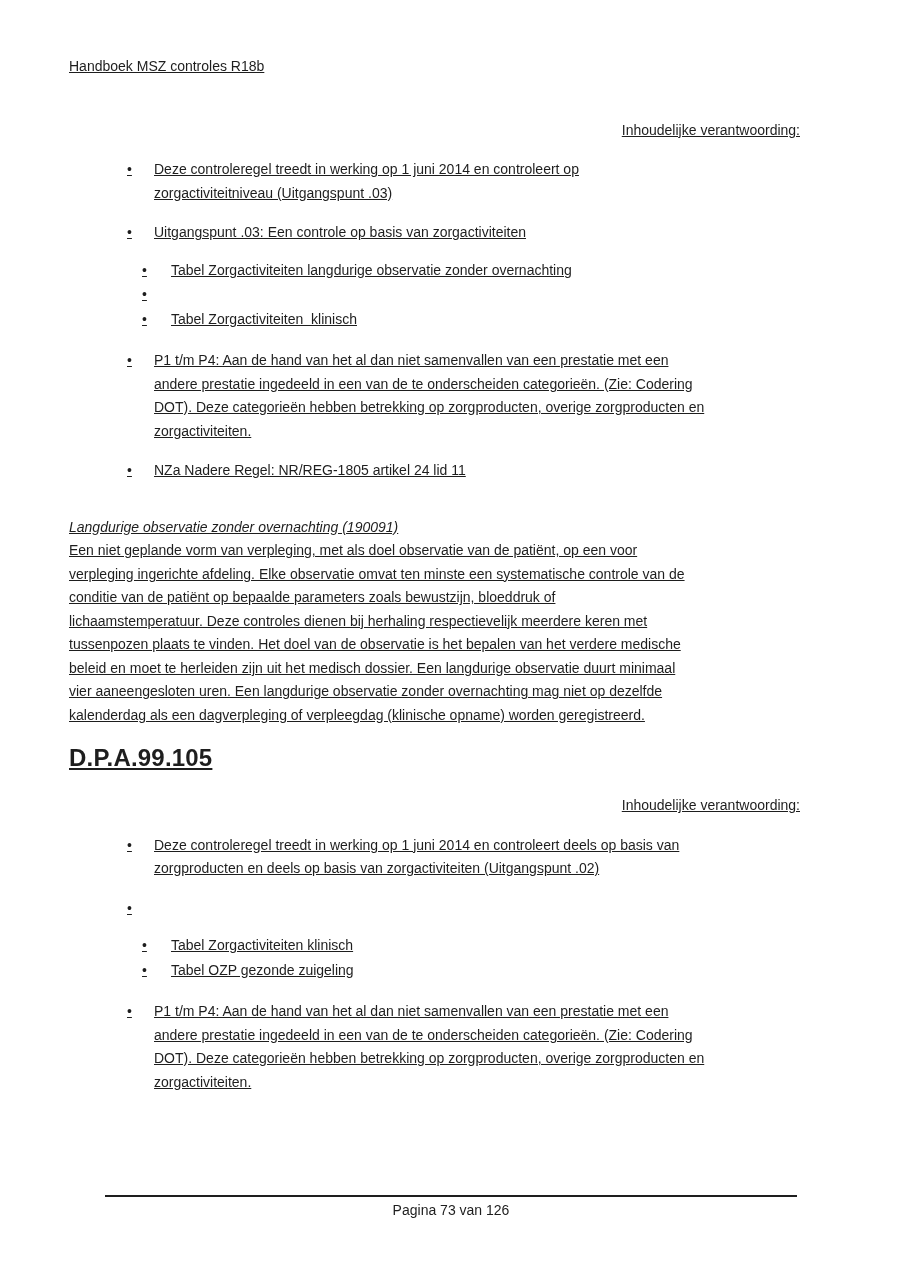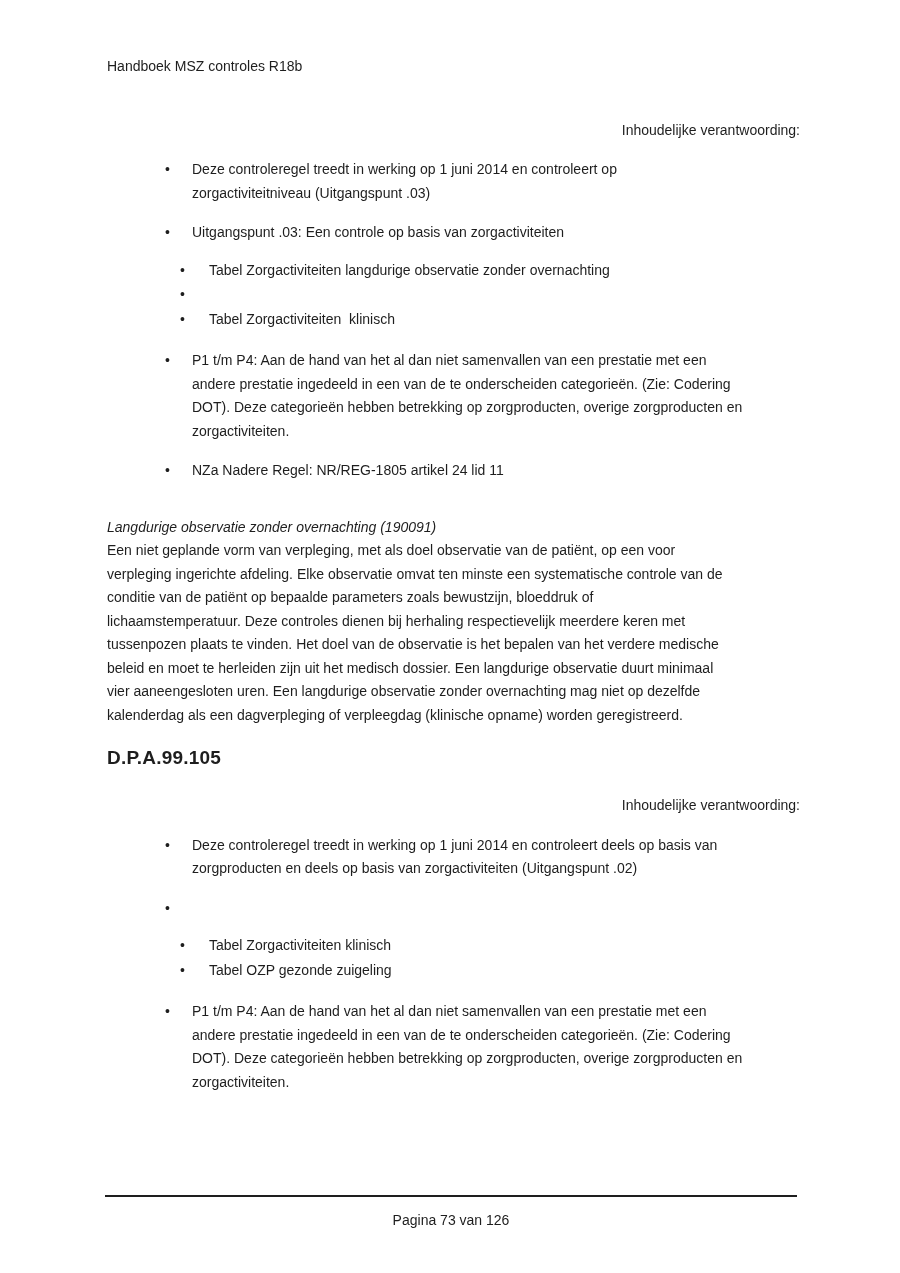--- a/index.html
+++ b/index.html
@@ -9,21 +9,22 @@
     position: relative;
     width: 900px;
     height: 1273px;
     background: #ffffff;
     color: #1e1e1e;
     overflow: hidden;
     font-size: 14px;
     line-height: 23.5px;
   }
   .content {
-    padding: 0 100px 0 107px;
+    padding: 0 100px 0 69px;
+    text-decoration: underline;
   }
   .t { white-space: pre-wrap; }
   .doc-header {
     margin-top: 55px;
     font-size: 14px;
   }
   .intro-label { margin-top: 40px; text-align: right; }
   .intro-label-2 { margin-top: 23px; }
   ul.blist { list-style: none; }
   ul.blist > li {
@@ -36,34 +37,34 @@
   ul.level2 > li { margin-top: 1px; }
   ul.level2 > li > .bullet { width: 29px; flex: 0 0 29px; }
   .bullet { font-size: 14px; }
   .def-heading {
     margin-top: 33px;
     font-style: italic;
   }
   .body-para { }
   .rule-heading {
     margin-top: 18px;
-    font-size: 19px;
+    font-size: 24px;
     font-weight: bold;
     line-height: 26px;
     letter-spacing: 0.2px;
   }
   .summary-para { margin-top: 7px; }
   .doc-footer {
     position: absolute;
     left: 105px;
     top: 1195px;
     width: 692px;
     border-top: 2px solid #1e1e1e;
     text-align: center;
-    padding-top: 12px;
+    padding-top: 2px;
     font-size: 14px;
   }
 </style>
 </head>
 <body>
 
 <div class="page">
   <div class="content">
 
     <div class="doc-header t">Handboek MSZ controles R18b</div>

